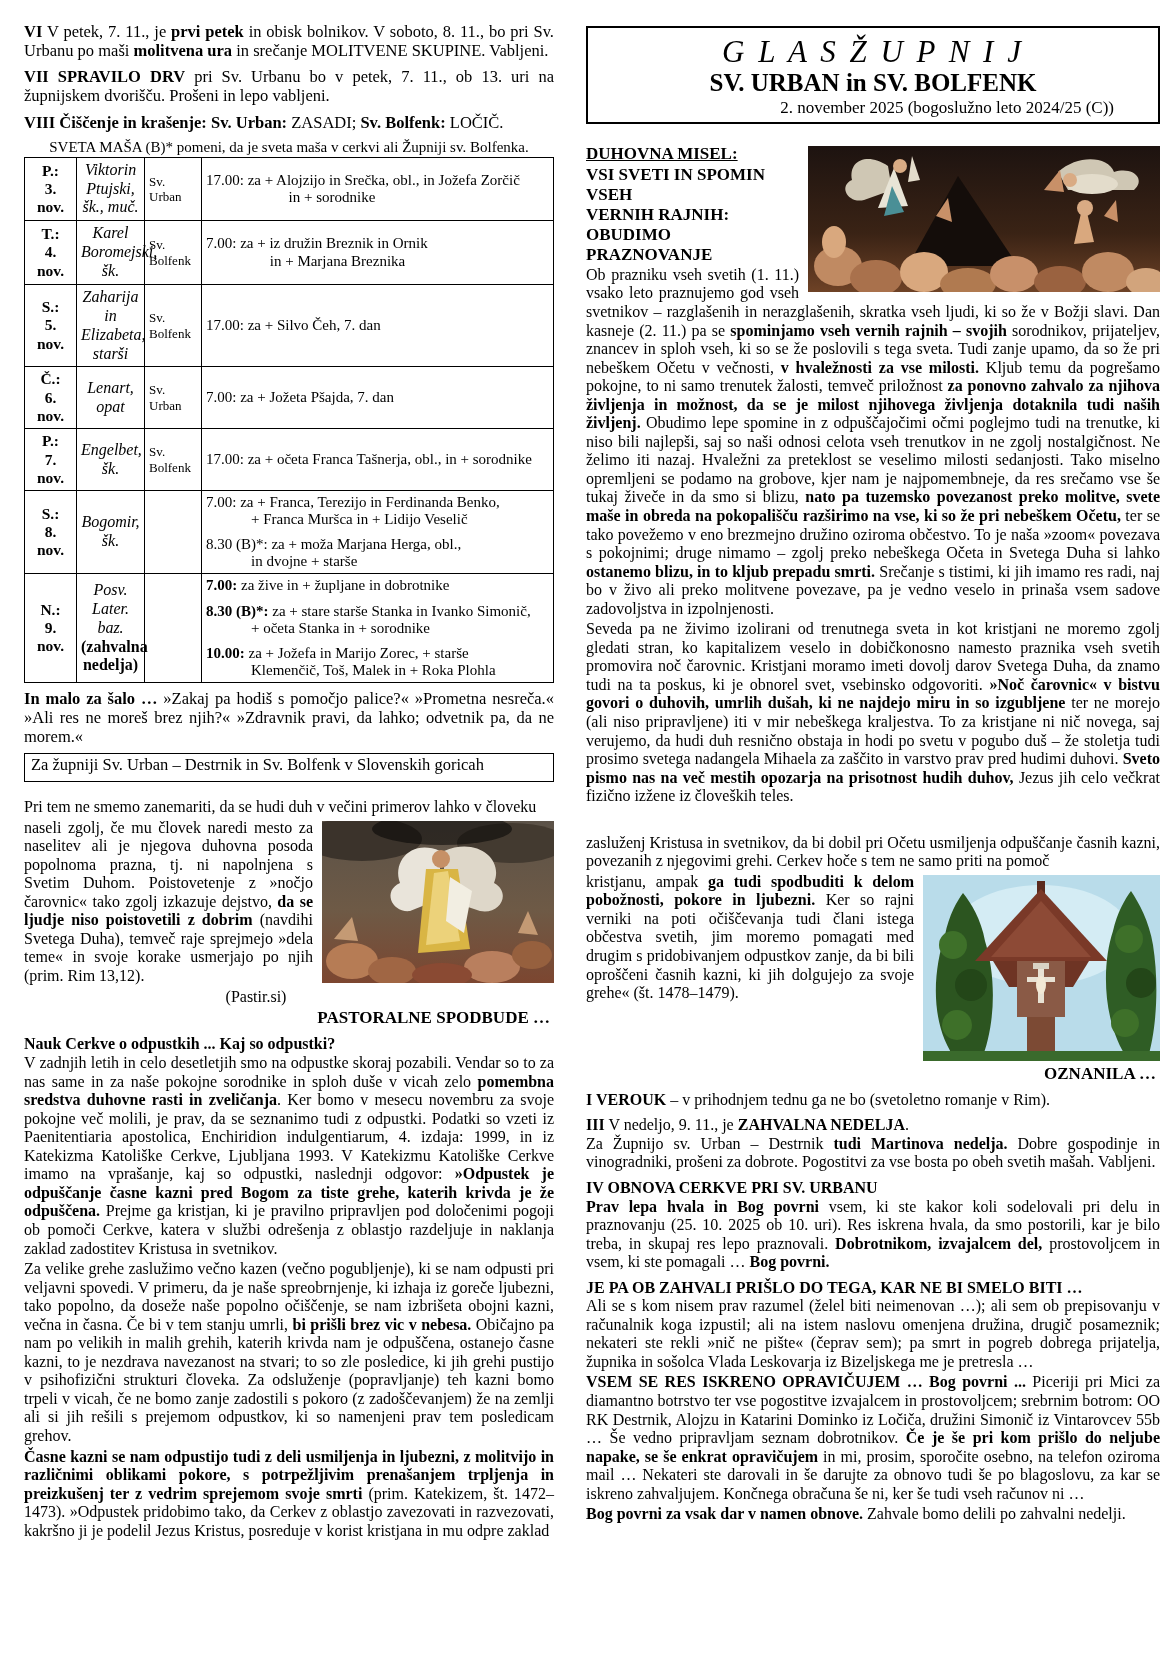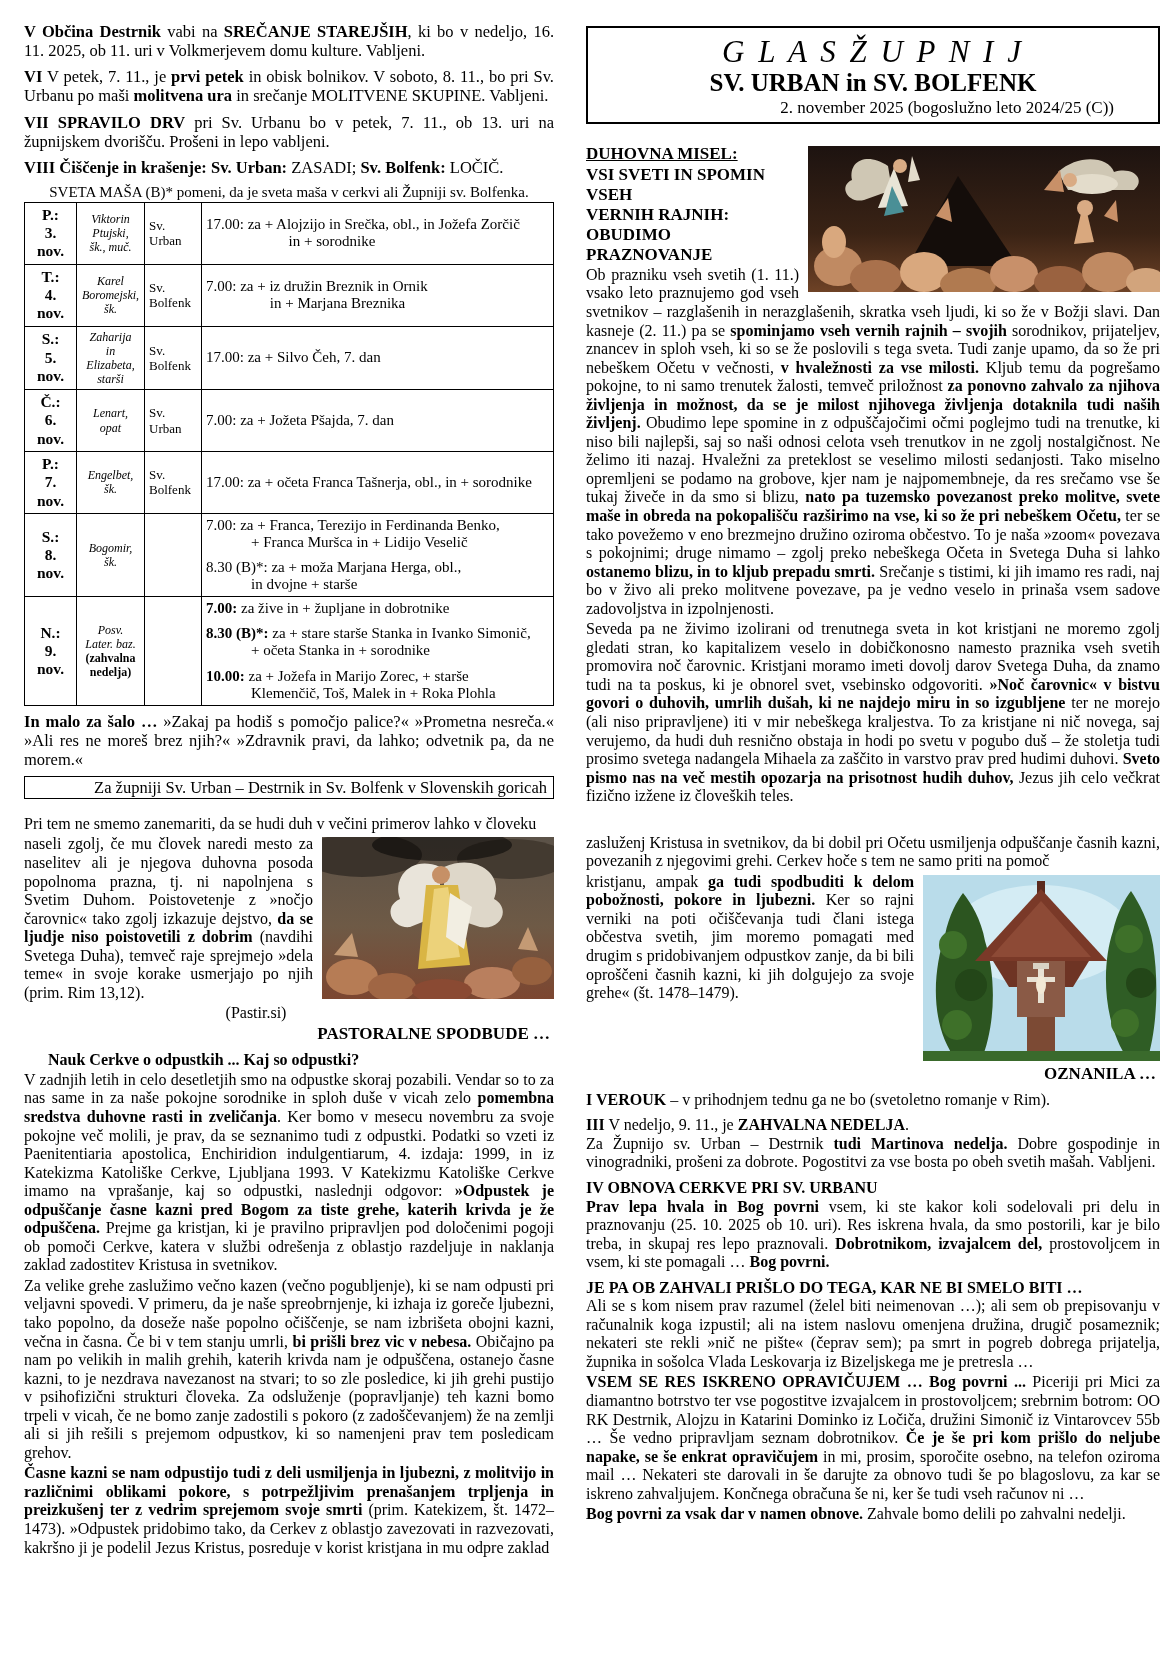--- a/index.html
+++ b/index.html
@@ -12,38 +12,38 @@
   .col{flex:none;}
   .col-left{width:530px;}
   .col-right{width:574px;}
 
   .ann{font-size:16.5px;line-height:1.16;text-align:justify;margin:0 0 7px;}
   .table-note{font-size:15px;text-align:center;margin:0 0 1px;}
 
   table.mass-table{border-collapse:collapse;width:100%;table-layout:fixed;}
   table.mass-table td{border:1.5px solid #000;vertical-align:middle;padding:3px 4px;}
   td.day{font-weight:bold;text-align:center;white-space:pre-line;font-size:15.5px;line-height:1.18;}
-  td.saint{text-align:center;white-space:pre-line;font-size:12px;line-height:1.18;}
+  td.saint{text-align:center;white-space:pre-line;font-size:16px;line-height:1.18;}
   td.church{text-align:left;white-space:pre-line;font-size:13px;line-height:1.18;}
   td.mass{font-size:15px;line-height:1.14;padding-left:7px;}
   td.mass .entry{white-space:pre-wrap;}
   td.mass .entry + .entry{margin-top:8px;}
 
   .joke{margin-top:6px;}
-  .contact-box{border:1.5px solid #000;padding:1px 6px 0;margin-top:1px;text-align:right;}
+  .contact-box{border:1.5px solid #000;padding:1px 6px 6px;margin-top:1px;}
   .contact-l1{font-size:16.5px;line-height:1.2;}
   .contact-l2{font-size:14.5px;line-height:1.2;font-weight:bold;}
 
   .body-p{font-size:16px;line-height:1.16;text-align:justify;margin:0 0 2px;}
   .sp{white-space:pre-line;margin:0 0 7px;}
   .wrap-block{margin:0;}
   .img{float:right;margin:2px 0 3px 9px;}
   .pastir{clear:none;text-align:center;padding-right:66px;font-size:16px;margin:2px 0 0;}
   .right-head{clear:both;text-align:right;font-weight:bold;font-size:17px;margin:2px 4px 7px 0;}
-  .bold-head{font-weight:bold;text-align:left;margin-bottom:1px;margin-left:24px;}
+  .bold-head{font-weight:bold;text-align:left;margin-bottom:1px;}
 
   .masthead{border:2px solid #000;padding:7px 10px 4px;margin:4px 0 20px;}
   .mh-title{text-align:center;font-weight:normal;font-style:italic;font-size:31px;letter-spacing:3px;line-height:1.1;}
   .mh-sub{text-align:center;font-weight:bold;font-size:25px;line-height:1.15;}
   .mh-date{text-align:right;font-size:17px;padding-right:34px;line-height:1.2;}
 
   .dm-head{font-weight:bold;text-decoration:underline;font-size:17px;line-height:1.2;}
   .dm-sub{font-weight:bold;font-size:17px;line-height:1.18;white-space:pre-line;margin-bottom:1px;}
 
   .spacer-left{clear:both;height:16px;}
@@ -52,21 +52,20 @@
   .b{font-weight:bold;}
   .i{font-style:italic;}
   a.link{color:#0000cc;text-decoration:underline;cursor:pointer;}
 </style>
 </head>
 <body>
 
 <div class="page">
 
   <div class="col col-left">
-    <div class="ann"><span class="b">V Občina Destrnik</span><span> vabi na </span><span class="b">SREČANJE STAREJŠIH</span><span>, ki bo v nedeljo, 16. 11. 2025, ob 11. uri v Volkmerjevem domu kulture. Vabljeni.</span></div>
     <div class="ann"><span class="b">VI</span><span> V petek, 7. 11., je </span><span class="b">prvi petek</span><span> in obisk bolnikov. V soboto, 8. 11., bo pri Sv. Urbanu po maši </span><span class="b">molitvena ura</span><span> in srečanje MOLITVENE SKUPINE. Vabljeni.</span></div>
     <div class="ann"><span class="b">VII SPRAVILO DRV</span><span> pri Sv. Urbanu bo v petek, 7. 11., ob 13. uri na župnijskem dvorišču. Prošeni in lepo vabljeni.</span></div>
     <div class="ann"><span class="b">VIII Čiščenje in krašenje: Sv. Urban:</span><span> ZASADI; </span><span class="b">Sv. Bolfenk:</span><span> LOČIČ.</span></div>
 
     <div class="table-note">SVETA MAŠA (B)* pomeni, da je sveta maša v cerkvi ali Župniji sv. Bolfenka.</div>
 
     <table class="mass-table">
       <colgroup>
           <col style="width:52px">
           <col style="width:68px">

